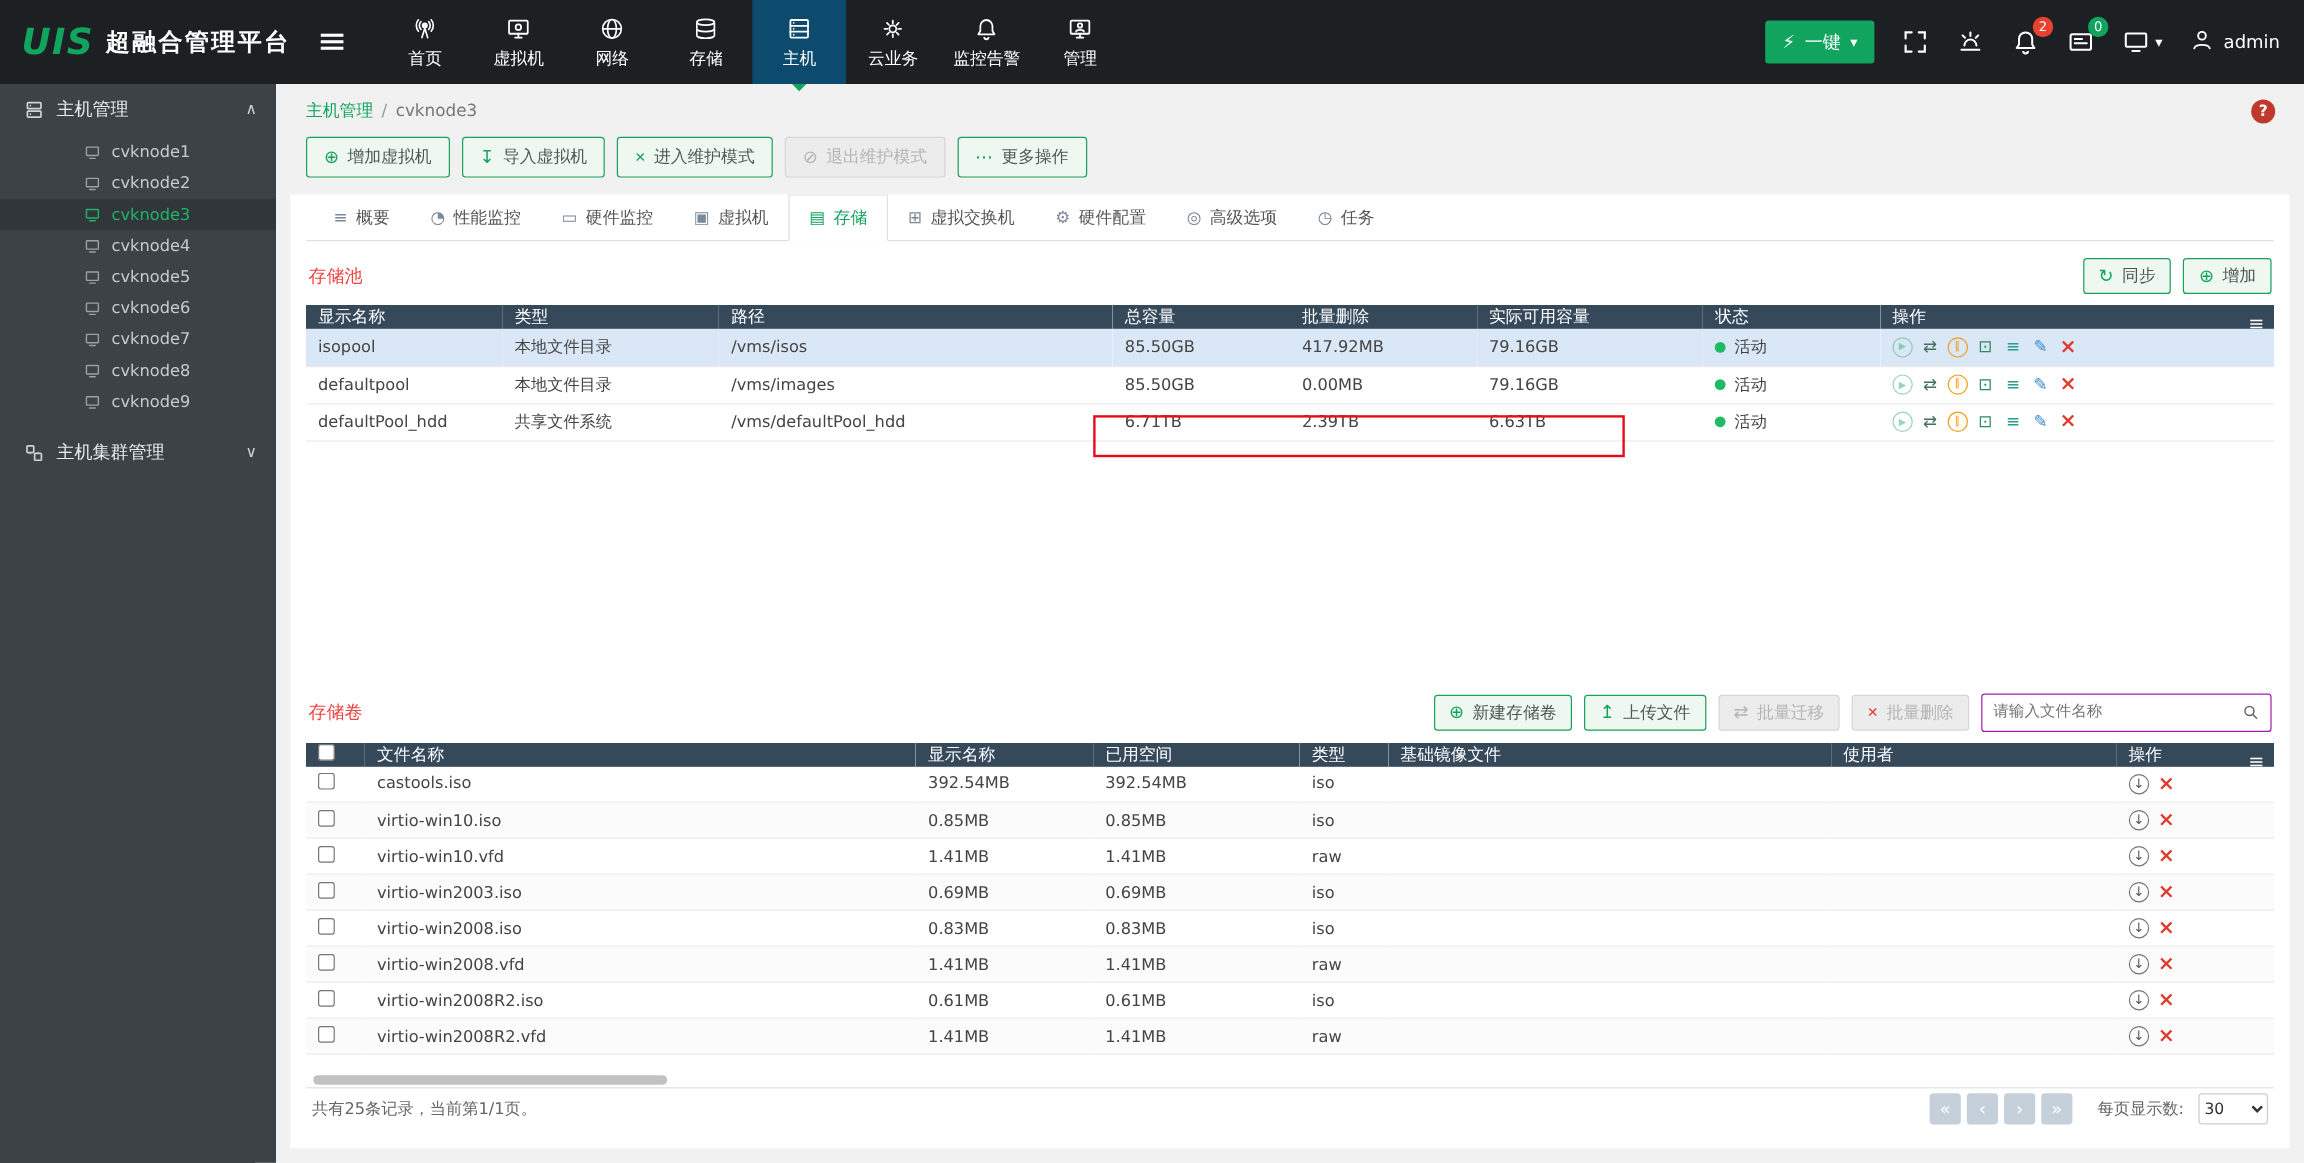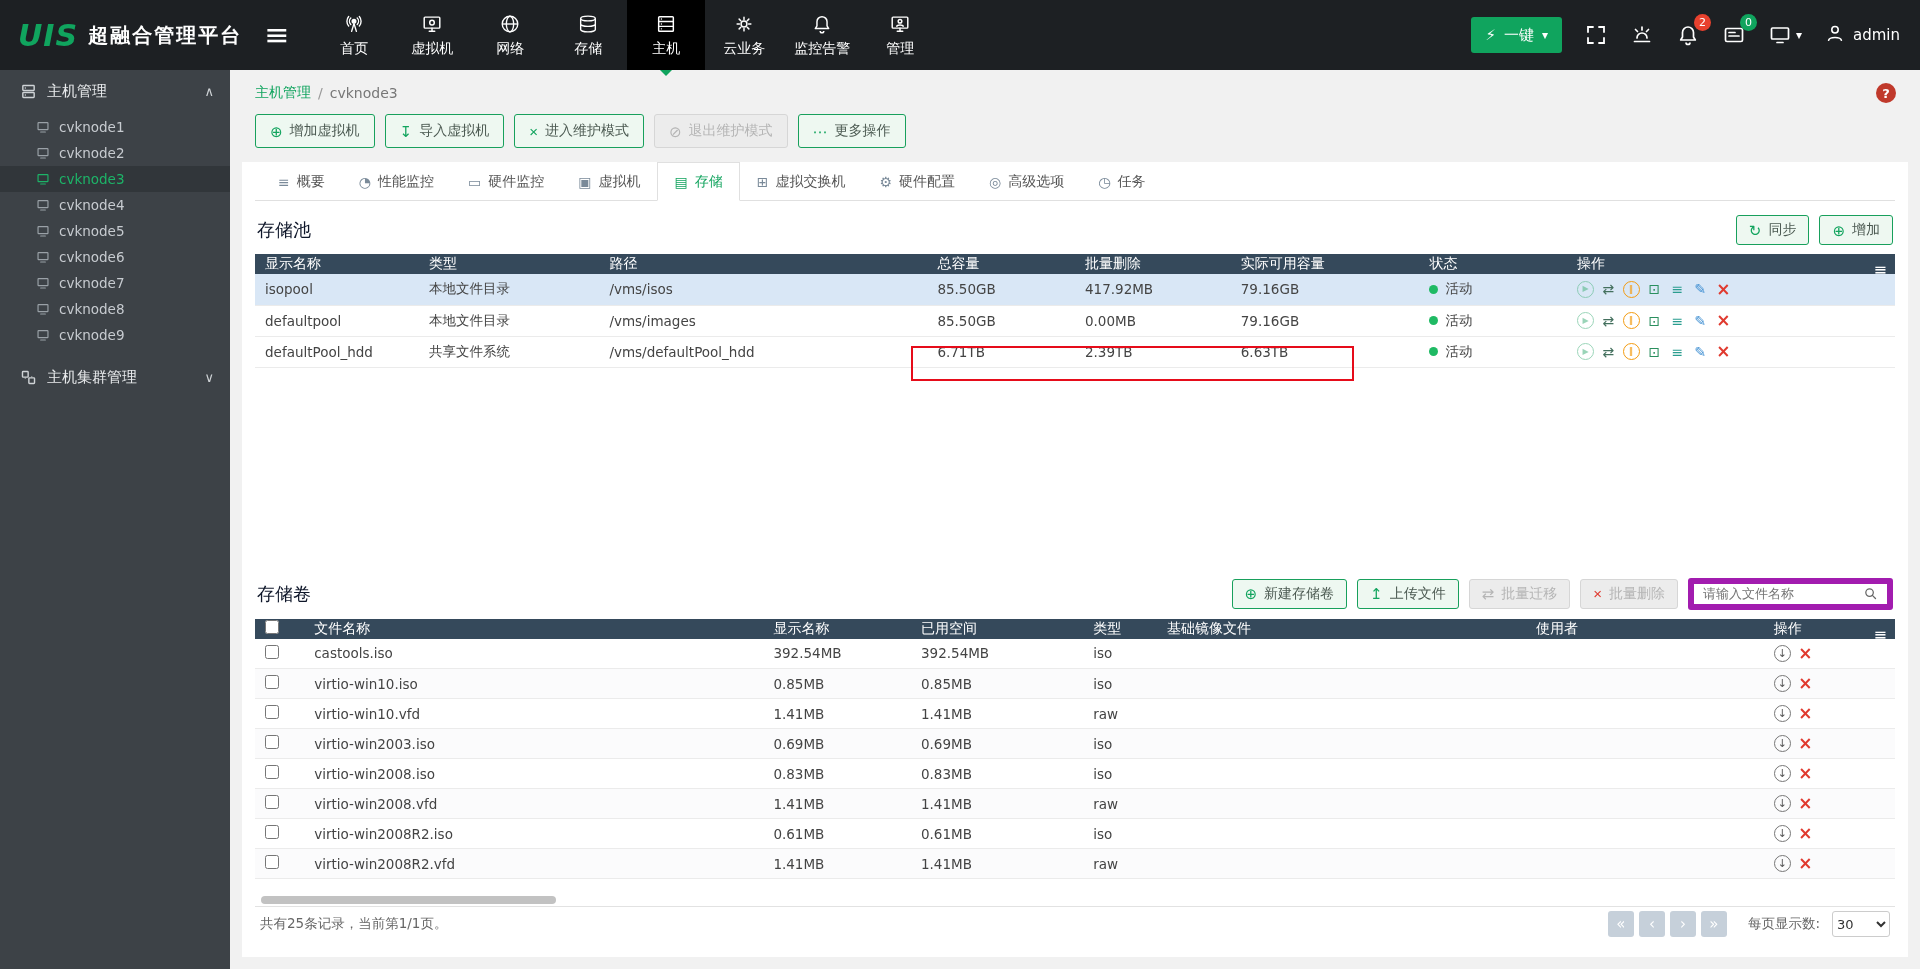--- a/index.html
+++ b/index.html
@@ -10,39 +10,39 @@
   .topbar{position:absolute;top:0;left:0;right:0;height:70px;background:#1d2023;display:flex;align-items:center;z-index:10}
   .brand{display:flex;align-items:center;gap:10px;padding:0 8px 0 18px}
   .logo{font-size:30px;font-weight:bold;font-style:italic;color:#10a45e;letter-spacing:1px}
   .product{color:#fff;font-size:20px;font-weight:bold;letter-spacing:2px}
   .hamburger{color:#fff;font-size:30px;margin:0 26px 0 14px;cursor:pointer;line-height:1}
   .nav{display:flex;height:70px}
   .nav-item{width:78px;height:70px;display:flex;flex-direction:column;align-items:center;justify-content:center;gap:5px;color:#fff;cursor:pointer;position:relative}
   .nav-item .ic{height:22px;display:flex;align-items:center;color:#fff}
   .nav-item svg{width:22px;height:22px}
   .nav-label{font-size:14px;white-space:nowrap}
-  .nav-item.active{background:#000000}
+  .nav-item.active{background:#0c4a6e}
   .nav-item.active:after{content:"";position:absolute;bottom:-6px;left:50%;margin-left:-6px;border:6px solid transparent;border-top-color:#10a45e;border-bottom:none}
   .top-right{margin-left:auto;display:flex;align-items:center;gap:22px;padding-right:20px;color:#fff}
   .onekey{background:#10a45e;border-radius:3px;height:36px;display:flex;align-items:center;gap:8px;padding:0 14px;font-size:15px;cursor:pointer}
   .icbtn{position:relative;display:flex;align-items:center;gap:4px;cursor:pointer;color:#fff}
   .icbtn svg{width:24px;height:24px}
   .badge{position:absolute;top:-9px;right:-11px;min-width:17px;height:17px;border-radius:9px;background:#e8412e;color:#fff;font-size:11px;display:flex;align-items:center;justify-content:center;padding:0 4px}
   .badge.green{background:#10a45e}
   .user{display:flex;align-items:center;gap:7px;font-size:15px;cursor:pointer}
   .caret{font-size:12px}
 
   
   .sidebar{position:absolute;top:70px;left:0;bottom:0;width:230px;background:#3d4247;overflow:hidden}
   .side-header{height:42px;display:flex;align-items:center;gap:10px;padding:0 16px 0 20px;color:#e8eaec;font-size:15px;cursor:pointer}
   .side-header .ic{display:flex;color:#cfd3d6}
   .side-header svg{width:17px;height:17px}
   .side-header .chev{margin-left:auto;color:#cfd3d6;font-size:13px}
   .host-list{padding:2px 0 8px}
-  .host-item{height:26px;display:flex;align-items:center;gap:9px;padding-left:36px;color:#c7cbd0;font-size:13.5px;cursor:pointer}
+  .host-item{height:26px;display:flex;align-items:center;gap:9px;padding-left:70px;color:#c7cbd0;font-size:13.5px;cursor:pointer}
   .host-item .ic{display:flex;color:#9aa1a7}
   .host-item svg{width:14px;height:14px}
   .host-item.active{background:#31363a;color:#1db468}
   .host-item.active .ic{color:#1db468}
 
   
   .main{position:absolute;top:70px;left:230px;right:0;bottom:0;overflow:hidden}
   .crumb-row{height:38px;display:flex;align-items:center;padding:8px 24px 0 25px;font-size:14px}
   .crumb-link{color:#10a45e;cursor:pointer}
   .crumb-sep{color:#999;margin:0 7px}
@@ -58,21 +58,21 @@
 
   
   .card{margin:14px 12px 0;background:#fff;height:795px;padding:0 13px;overflow:hidden}
   .tabs{display:flex;border-bottom:1px solid #e0e0e0;padding-left:6px}
   .tab{height:39px;display:flex;align-items:center;gap:7px;padding:0 16px;color:#555;cursor:pointer;font-size:14px;border:1px solid transparent;margin-bottom:-1px;white-space:nowrap}
   .tab .tic{font-size:14px;color:#7a8a99;line-height:1}
   .tab.active{color:#12a45e;border-color:#e0e0e0;border-bottom-color:#fff;background:#fff}
   .tab.active .tic{color:#12a45e}
 
   .sec-head{display:flex;align-items:center;padding:14px 2px 9px}
-  .sec-title{font-size:18px;color:#0f172a}
+  .sec-title{font-size:15px;color:#ef4444}
   .sec-actions{margin-left:auto;display:flex;gap:10px;align-items:center}
   .vol-head{margin-top:196px}
 
   
   .tbl-wrap{position:relative}
   table{width:100%;border-collapse:collapse;table-layout:fixed}
   th{background:#35495b;color:#fff;font-weight:normal;text-align:left;height:20px;padding:0 10px;font-size:14px;position:relative;white-space:nowrap;overflow:hidden}
   td{height:31px;padding:0 10px;border-bottom:1px solid #ebebeb;font-size:13.5px;color:#444;white-space:nowrap;overflow:hidden}
   tr.row-selected td{background:#d9e7f6}
   .th-config{position:absolute;right:8px;top:0;line-height:32px;font-size:16px;cursor:pointer}
@@ -89,21 +89,21 @@
   .op.del{color:#e03a2f;font-size:17px;font-weight:bold}
   .op.download{color:#555;border-color:#777;font-size:11px}
   .red-box{position:absolute;left:40%;top:92px;width:27%;height:35px;border:2px solid #e60c1a;pointer-events:none;z-index:2}
 
   .vol-wrap{height:287px;overflow:hidden;position:relative}
   .vol-wrap td{height:30px}
   .vol-wrap tbody tr:nth-child(even) td{background:#fbfbfc}
   .cb{width:14px;height:14px;accent-color:#10a45e;cursor:pointer}
   .hthumb{position:absolute;bottom:2px;left:6px;width:295px;height:8px;border-radius:4px;background:#c2c2c2;z-index:3;cursor:pointer}
 
-  .search{display:flex;align-items:center;border:6px solid #a21caf;background:#fff;height:32px;width:205px;border-radius:3px;padding:0 9px;gap:6px}
+  .search{display:flex;align-items:center;border:1px solid #a21caf;background:#fff;height:32px;width:242px;border-radius:3px;padding:0 9px;gap:6px}
   .search input{border:none;outline:none;flex:1;font-size:13px;color:#333;font-family:inherit;min-width:0;background:transparent}
   .search svg{width:15px;height:15px;color:#666}
 
   
   .footer{height:36px;border-top:1px solid #e2e2e2;display:flex;align-items:center;padding:0 5px;font-size:13.5px;color:#666}
   .pager{margin-left:auto;display:flex;gap:5px;align-items:center}
   .pbtn{width:26px;height:26px;border-radius:3px;background:#c6d0da;color:#fff;display:flex;align-items:center;justify-content:center;font-size:15px;cursor:pointer}
   .ppl{margin:0 7px 0 16px;color:#666}
   select{height:26px;width:58px;border:1px solid #ccc;border-radius:3px;font-size:13px;color:#333;font-family:inherit;background:#fff}
 </style>

